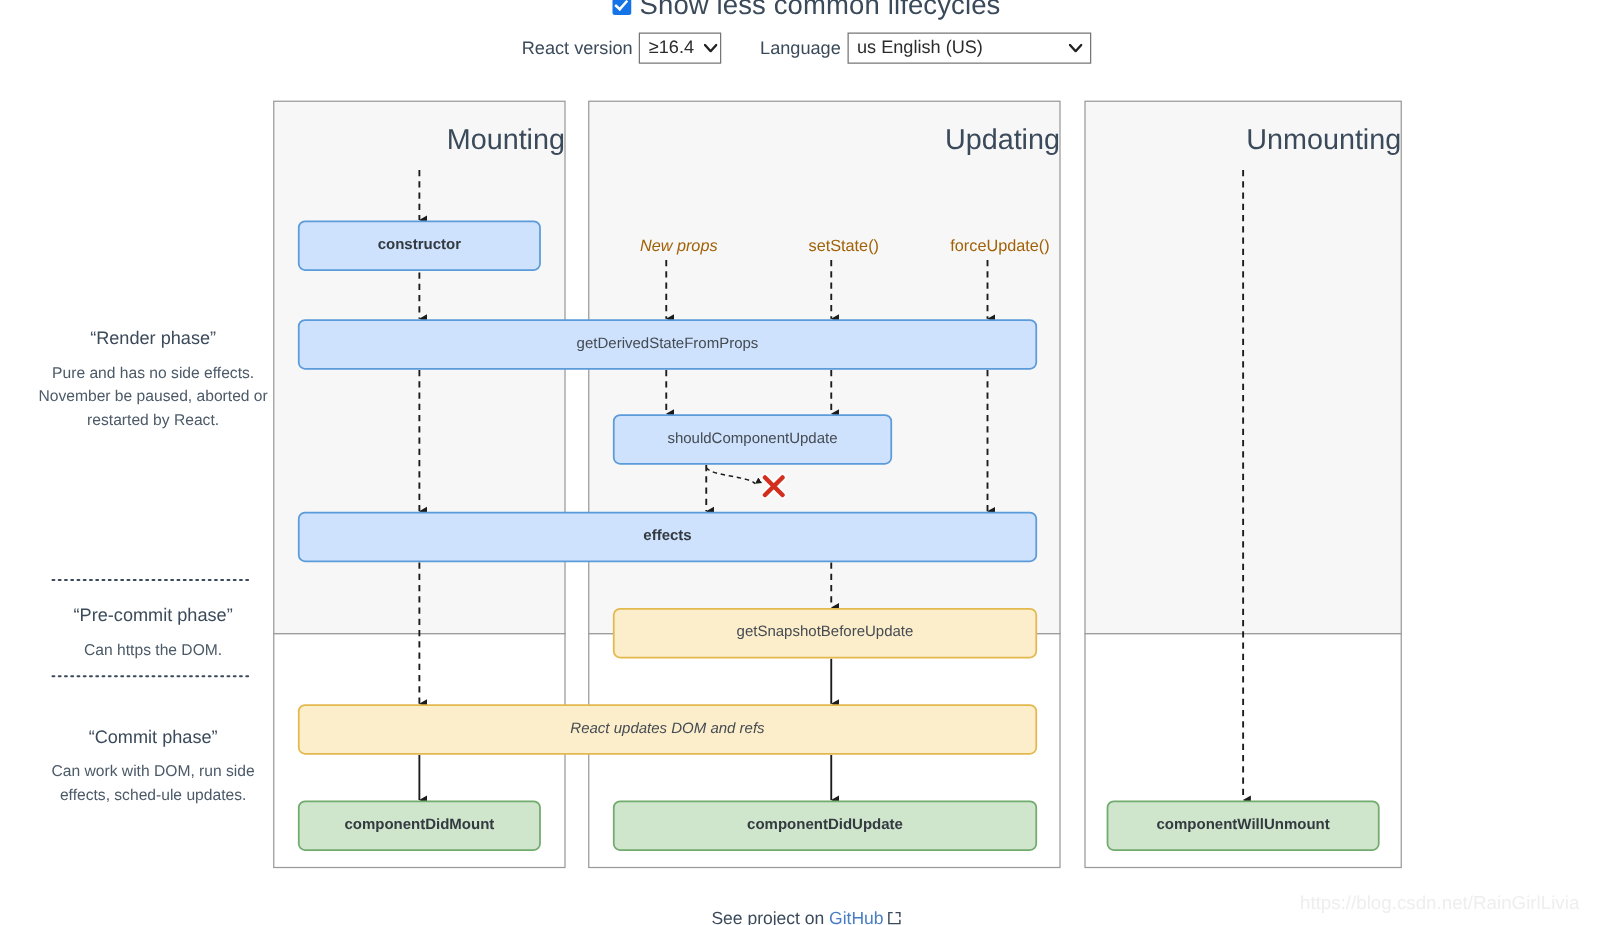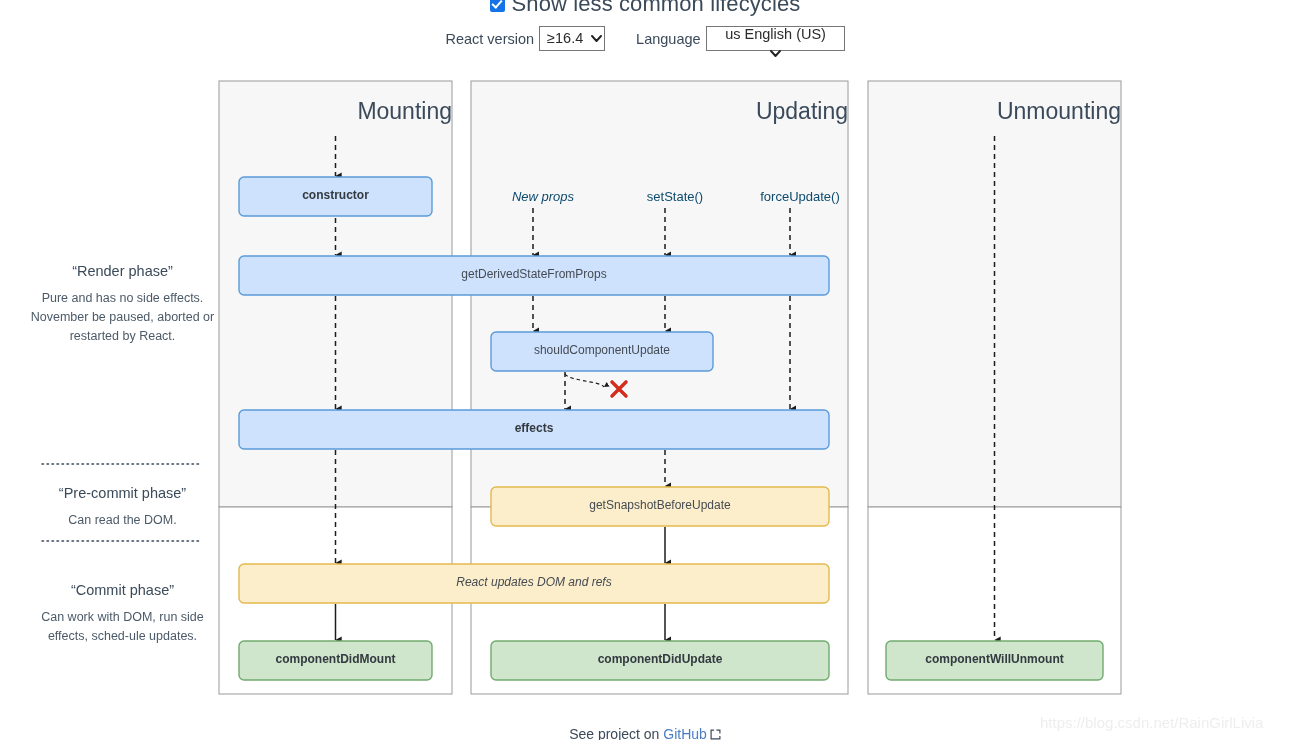--- a/index.html
+++ b/index.html
@@ -33,39 +33,39 @@
     display: flex; align-items: center; justify-content: center;
   }
   .field-label { font-size: 14.5px; color: #3b4a5a; }
   .sel {
     border: 1px solid #767676; background: #fff; height: 25px;
     display: inline-flex; align-items: center; justify-content: space-between;
     font-size: 14.5px; color: #2b2b2b; padding: 0 6px 0 7px; gap: 8px;
     cursor: pointer; line-height: 1;
   }
   #sel-version { width: 66px; margin-left: 5px; }
-  #sel-language { width: 139px; margin-left: 5px; flex-direction: column; }
+  #sel-language { width: 195px; margin-left: 5px; }
   .chev { width: 11px; height: 7px; flex: 0 0 auto; }
   .spacer-gap { width: 31px; }
 
   
   .diagram { position: absolute; left: 0; top: 0; width: 1290px; height: 740px; }
   svg.flow { position: absolute; left: 0; top: 0; width: 1290px; height: 740px; }
 
   
   .t { position: absolute; white-space: nowrap; color: #3b4a5a; }
   .col-title { font-size: 23px; color: #3b4a5a; text-align: right; }
 
   .phase-title { font-size: 14.5px; color: #3b4a5a; text-align: center; width: 185px; left: 30px; }
   .phase-desc  { font-size: 12.5px; color: #4c5a68; text-align: center; width: 185px; left: 30px; line-height: 19px; }
 
   .node-label { font-size: 12px; text-align: center; }
   .node-label.bold { font-weight: bold; color: #333a40; }
   .node-label.mid  { color: #444b52; }
-  .trigger { font-size: 13px; color: #0c4a6e; text-align: center; padding-left: 20px; }
+  .trigger { font-size: 13px; color: #a16207; text-align: center; padding-left: 20px; }
   .trigger.ital { font-style: italic; }
   .ital { font-style: italic; }
 
   .footer {
     position: absolute; left: 0; top: 726px; width: 1290px;
     text-align: center; font-size: 14px; color: #3b4a5a;
   }
   .footer a { color: #4a7ec4; text-decoration: none; }
   .ext-icon { display: inline-block; width: 11px; height: 11px; margin-left: 3px; vertical-align: -1px; }
 
@@ -177,21 +177,21 @@
     </svg>
 
     <div class="t col-title" style="left:219px; top:98px; width:233px;">Mounting</div>
     <div class="t col-title" style="left:471px; top:98px; width:377px;">Updating</div>
     <div class="t col-title" style="left:868px; top:98px; width:253px;">Unmounting</div>
 
     <div class="t phase-title" style="top:263px;">“Render phase”</div>
     <div class="t phase-desc" style="top:289px; white-space:normal;">Pure and has no side effects. November be paused, aborted or restarted by React.</div>
 
     <div class="t phase-title" style="top:485px;">“Pre-commit phase”</div>
-    <div class="t phase-desc" style="top:511px; white-space:normal;">Can read the DOM.</div>
+    <div class="t phase-desc" style="top:511px; white-space:normal;">Can https the DOM.</div>
 
     <div class="t phase-title" style="top:582px;">“Commit phase”</div>
     <div class="t phase-desc" style="top:608px; white-space:normal;">Can work with DOM, run side effects, sched-ule updates.</div>
 
     <div class="t trigger ital" style="left:473px; top:189px; width:120px;">New props</div>
     <div class="t trigger" style="left:605px; top:189px; width:120px;">setState()</div>
     <div class="t trigger" style="left:730px; top:189px; width:120px;">forceUpdate()</div>
 
     <div class="t node-label bold" style="left:239px; top:188px; width:193px;">constructor</div>
     <div class="t node-label mid" style="left:239px; top:267px; width:590px;">getDerivedStateFromProps</div>

